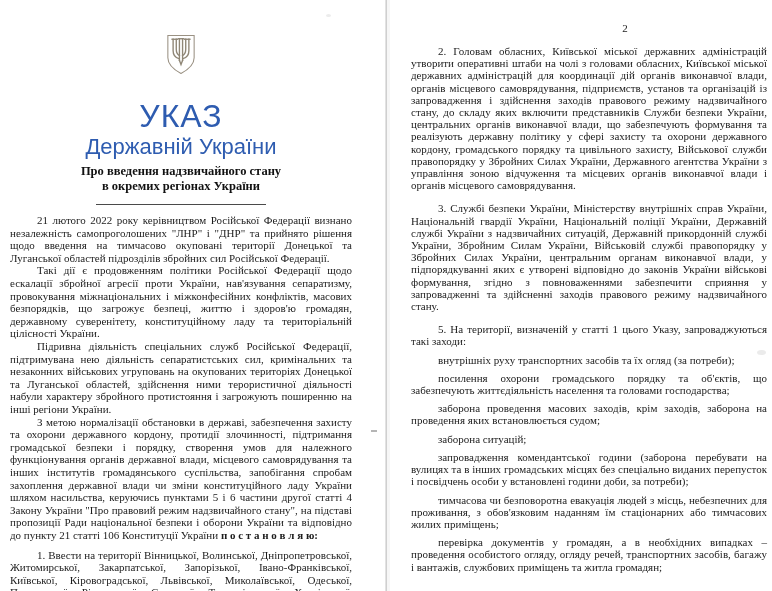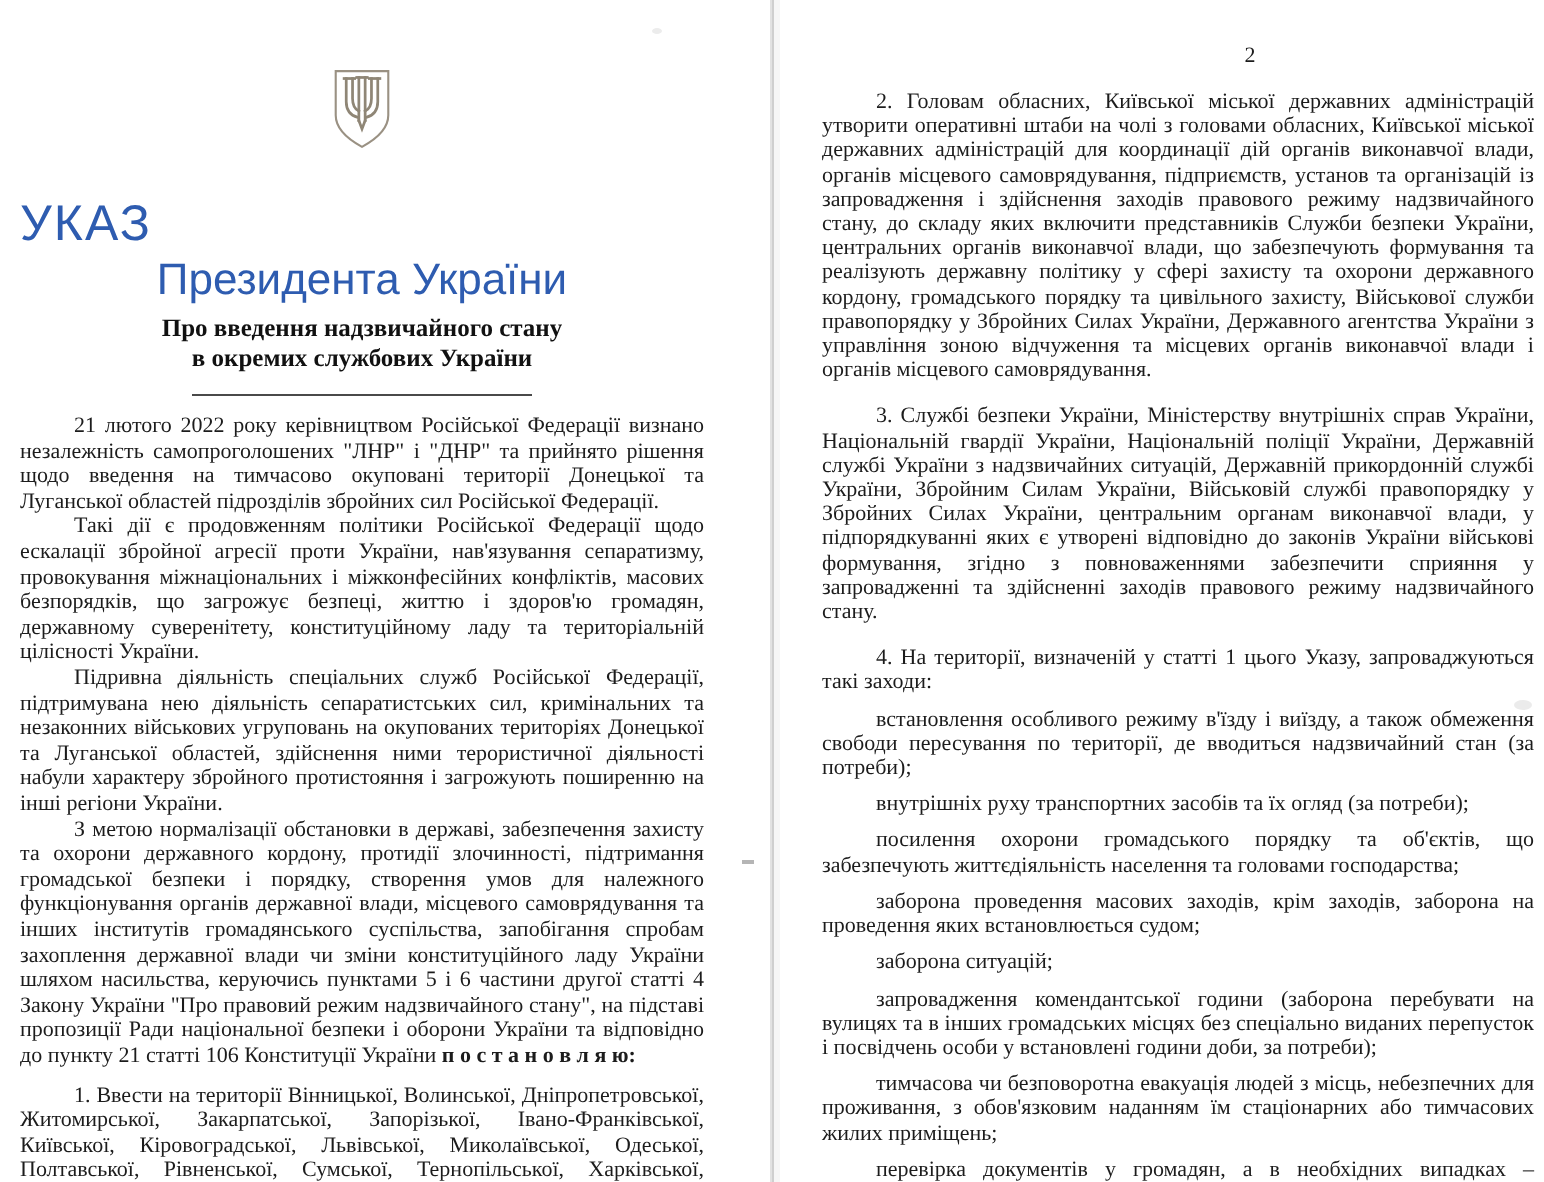--- a/index.html
+++ b/index.html
@@ -20,22 +20,23 @@
     border-right: 1px solid #e2e2e2;
   }
   .page2 {
     padding: 22px 5px 0 24px;
     border-left: 1px solid #cfcfcf;
     box-shadow: inset 3px 0 0 #f6f6f6;
   }
   
   .emblem { width: 32px; height: 41px; margin: 0 auto 25px auto; display: block; }
   .ukaz {
+    text-align: center;
     font-family: "Liberation Sans", sans-serif;
-    font-size: 25px;
+    font-size: 32px;
     line-height: 1;
     color: #2e5cb0;
     letter-spacing: 1px;
   }
   .ukaz-sub {
     text-align: center;
     font-family: "Liberation Sans", sans-serif;
     font-size: 22px;
     line-height: 1.05;
     color: #2e5cb0;
@@ -98,44 +99,43 @@
         <path d="M27 9 V50"></path>
         <path d="M33 9 V50"></path>
         <path d="M27 50 L30 58 L33 50"></path>
         <path d="M13 10 H23"></path>
         <path d="M37 10 H47"></path>
         <path d="M25 9 H35"></path>
       </g>
     </svg>
 
     <div class="ukaz">УКАЗ</div>
-    <div class="ukaz-sub">Президента України</div>
+    <div class="ukaz-sub">Державній України</div>
 
     <div class="doc-title">
       <div>Про введення надзвичайного стану</div>
-      <div>в окремих службових України</div>
+      <div>в окремих регіонах України</div>
     </div>
 
     <div class="rule"></div>
 
     <p class="body">21 лютого 2022 року керівництвом Російської Федерації визнано незалежність самопроголошених "ЛНР" і "ДНР" та прийнято рішення щодо введення на тимчасово окуповані території Донецької та Луганської областей підрозділів збройних сил Російської Федерації.</p>
     <p class="body">Такі дії є продовженням політики Російської Федерації щодо ескалації збройної агресії проти України, нав'язування сепаратизму, провокування міжнаціональних і міжконфесійних конфліктів, масових безпорядків, що загрожує безпеці, життю і здоров'ю громадян, державному суверенітету, конституційному ладу та територіальній цілісності України.</p>
     <p class="body">Підривна діяльність спеціальних служб Російської Федерації, підтримувана нею діяльність сепаратистських сил, кримінальних та незаконних військових угруповань на окупованих територіях Донецької та Луганської областей, здійснення ними терористичної діяльності набули характеру збройного протистояння і загрожують поширенню на інші регіони України.</p>
     <p class="body"><span>З метою нормалізації обстановки в державі, забезпечення захисту та охорони державного кордону, протидії злочинності, підтримання громадської безпеки і порядку, створення умов для належного функціонування органів державної влади, місцевого самоврядування та інших інститутів громадянського суспільства, запобігання спробам захоплення державної влади чи зміни конституційного ладу України шляхом насильства, керуючись пунктами 5 і 6 частини другої статті 4 Закону України "Про правовий режим надзвичайного стану", на підставі пропозиції Ради національної безпеки і оборони України та відповідно до пункту 21 статті 106 Конституції України </span><b class="decree-word">п о с т а н о в л я ю:</b></p>
     <p class="body item">1. Ввести на території Вінницької, Волинської, Дніпропетровської, Житомирської, Закарпатської, Запорізької, Івано-Франківської, Київської, Кіровоградської, Львівської, Миколаївської, Одеської, Полтавської, Рівненської, Сумської, Тернопільської, Харківської, Херсонської, Хмельницької, Черкаської, Чернівецької, Чернігівської областей, міста Києва надзвичайний стан з 00 годин 00 хвилин 24 лютого 2022 року строком на 30 діб.</p>
   </div>
 
   <div class="page page2">
     <div class="pagenum">2</div>
 
     <p class="body item">2. Головам обласних, Київської міської державних адміністрацій утворити оперативні штаби на чолі з головами обласних, Київської міської державних адміністрацій для координації дій органів виконавчої влади, органів місцевого самоврядування, підприємств, установ та організацій із запровадження і здійснення заходів правового режиму надзвичайного стану, до складу яких включити представників Служби безпеки України, центральних органів виконавчої влади, що забезпечують формування та реалізують державну політику у сфері захисту та охорони державного кордону, громадського порядку та цивільного захисту, Військової служби правопорядку у Збройних Силах України, Державного агентства України з управління зоною відчуження та місцевих органів виконавчої влади і органів місцевого самоврядування.</p>
     <p class="body item">3. Службі безпеки України, Міністерству внутрішніх справ України, Національній гвардії України, Національній поліції України, Державній службі України з надзвичайних ситуацій, Державній прикордонній службі України, Збройним Силам України, Військовій службі правопорядку у Збройних Силах України, центральним органам виконавчої влади, у підпорядкуванні яких є утворені відповідно до законів України військові формування, згідно з повноваженнями забезпечити сприяння у запровадженні та здійсненні заходів правового режиму надзвичайного стану.</p>
-    <p class="body item">4. На території, визначеній у статті 1 цього Указу, запроваджуються такі заходи:</p>
+    <p class="body item">5. На території, визначеній у статті 1 цього Указу, запроваджуються такі заходи:</p>
 
-    <p class="body measure">встановлення особливого режиму в'їзду і виїзду, а також обмеження свободи пересування по території, де вводиться надзвичайний стан (за потреби);</p>
     <p class="body measure">внутрішніх руху транспортних засобів та їх огляд (за потреби);</p>
     <p class="body measure">посилення охорони громадського порядку та об'єктів, що забезпечують життєдіяльність населення та головами господарства;</p>
     <p class="body measure">заборона проведення масових заходів, крім заходів, заборона на проведення яких встановлюється судом;</p>
     <p class="body measure">заборона ситуацій;</p>
     <p class="body measure">запровадження комендантської години (заборона перебувати на вулицях та в інших громадських місцях без спеціально виданих перепусток і посвідчень особи у встановлені години доби, за потреби);</p>
     <p class="body measure">тимчасова чи безповоротна евакуація людей з місць, небезпечних для проживання, з обов'язковим наданням їм стаціонарних або тимчасових жилих приміщень;</p>
     <p class="body measure">перевірка документів у громадян, а в необхідних випадках – проведення особистого огляду, огляду речей, транспортних засобів, багажу і вантажів, службових приміщень та житла громадян;</p>
   </div>
 
   <div class="artifact art-dash"></div>

